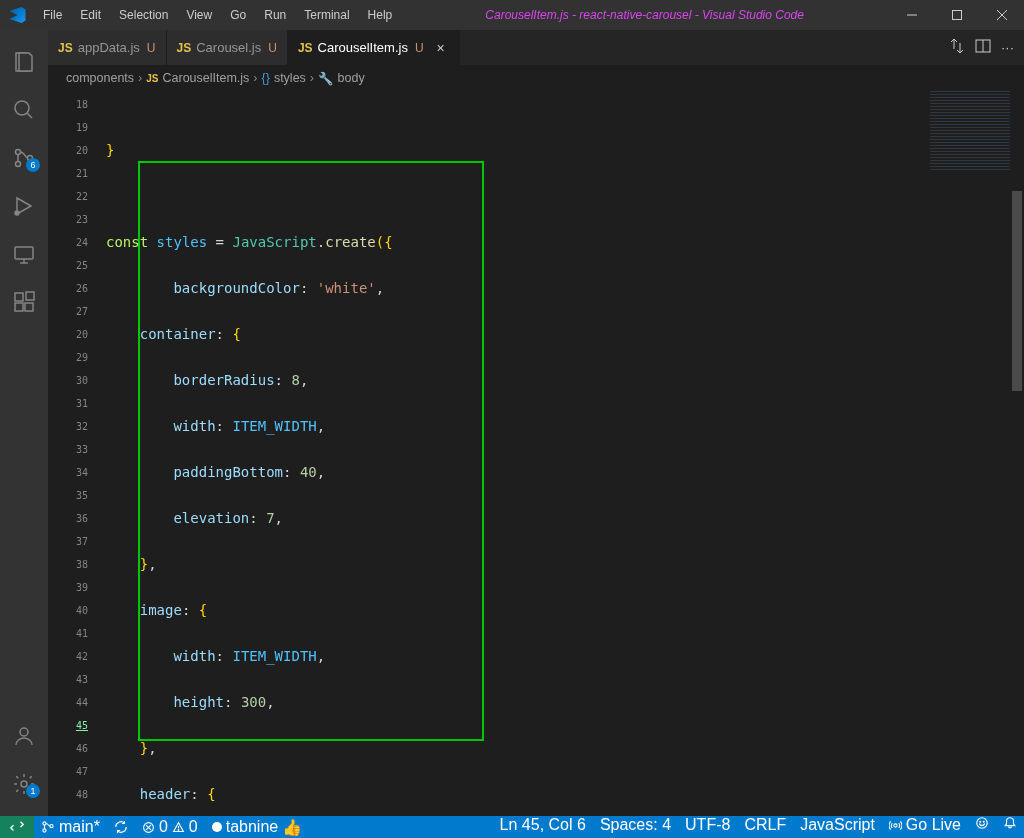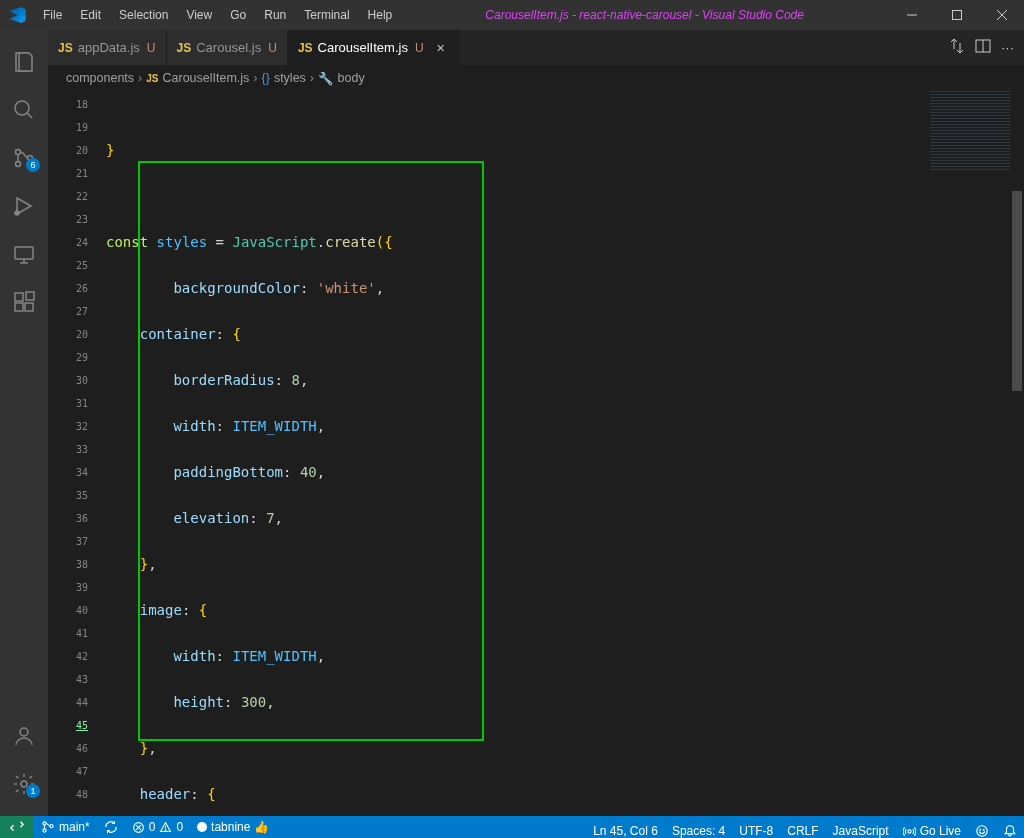--- a/index.html
+++ b/index.html
@@ -187,23 +187,23 @@
   margin-left: 2px;
   background: #4a4a4a;
   height: 200px;
   margin-top: 100px;
 }
 
 .statusbar {
   height: 22px;
   background: #007acc;
   display: flex;
-  align-items: flex-end;
+  align-items: flex-start;
   color: #ffffff;
-  font-size: 12px;
+  font-size: 16px;
 }
 .status-remote {
   background: #16825d;
   height: 100%;
   width: 34px;
   display: flex;
   align-items: center;
   justify-content: center;
 }
 .status-item { padding: 0 7px; display: flex; align-items: center; gap: 4px; cursor: pointer; height: 100%; }

